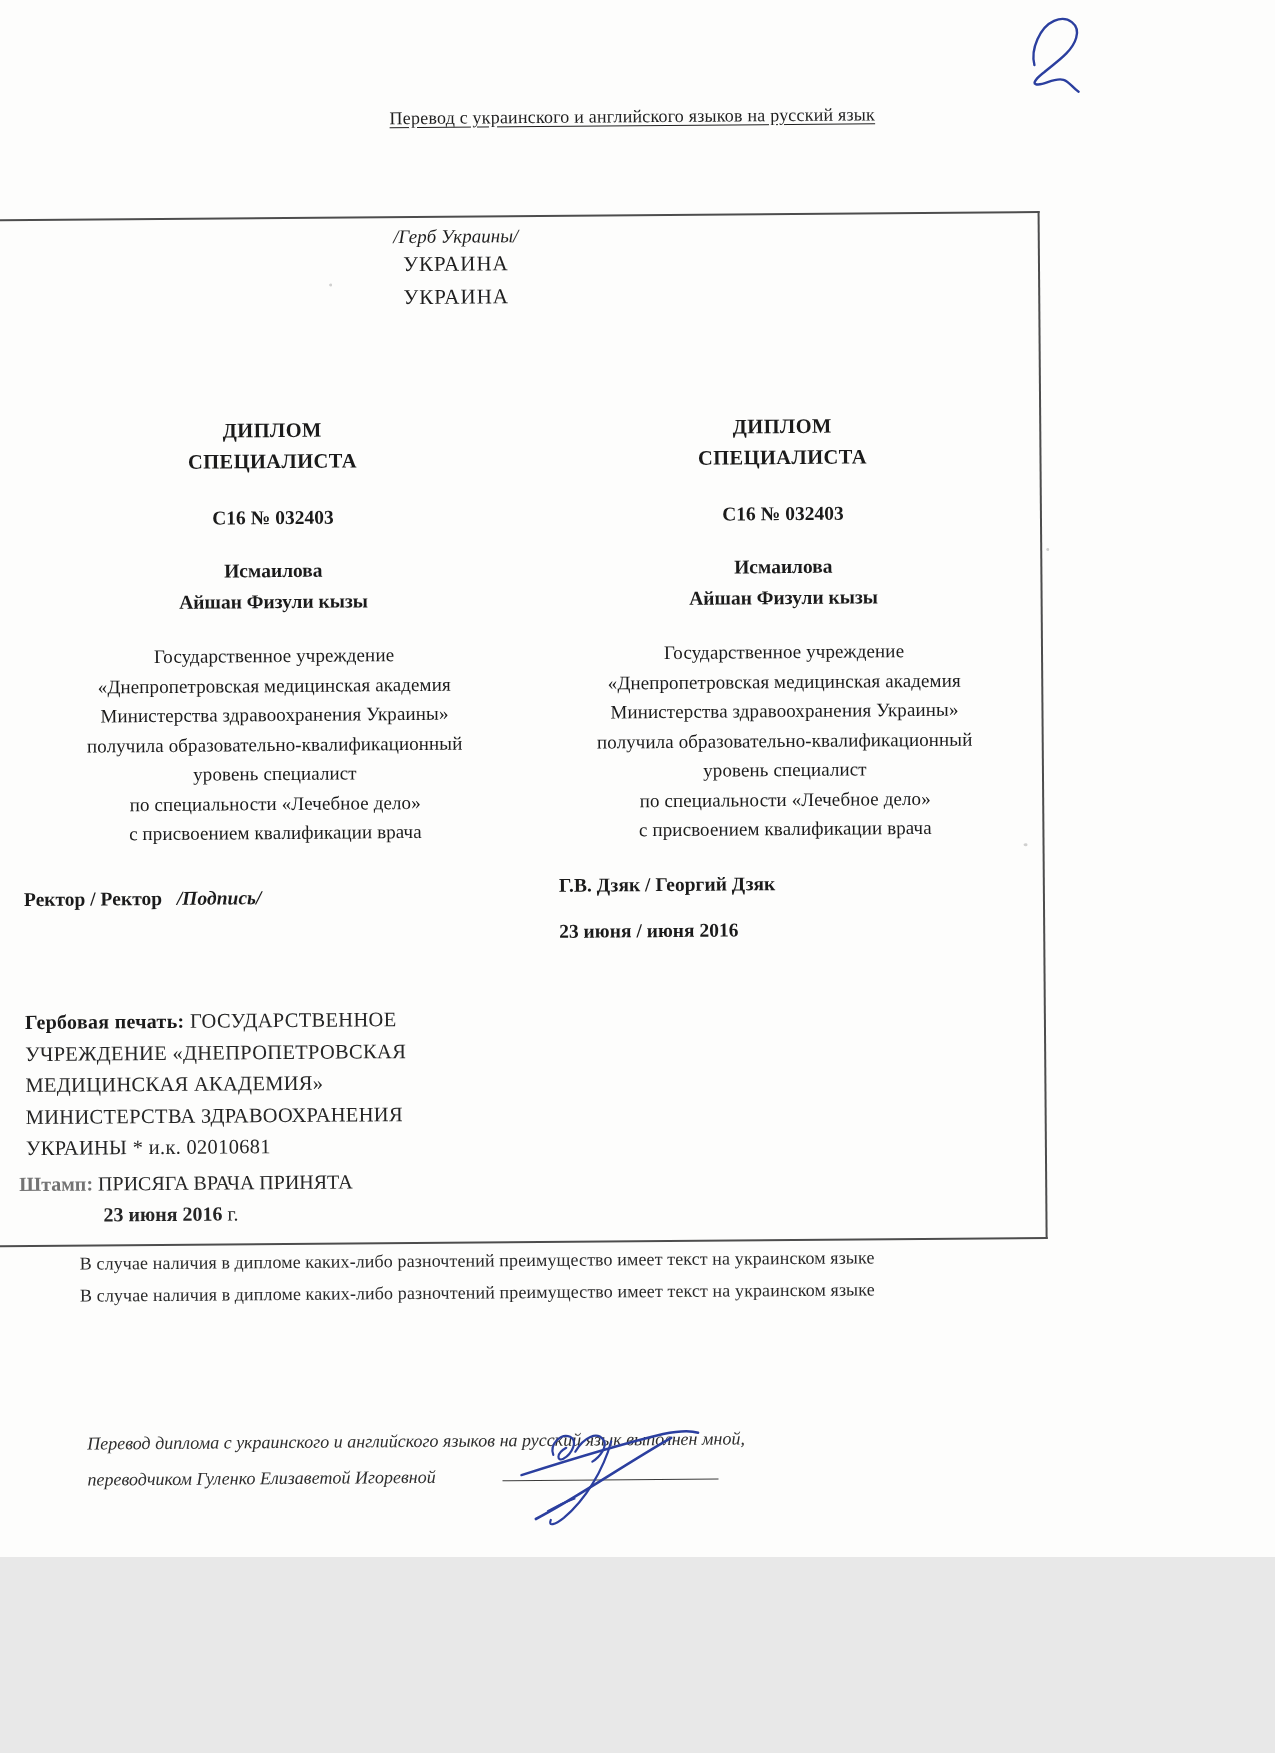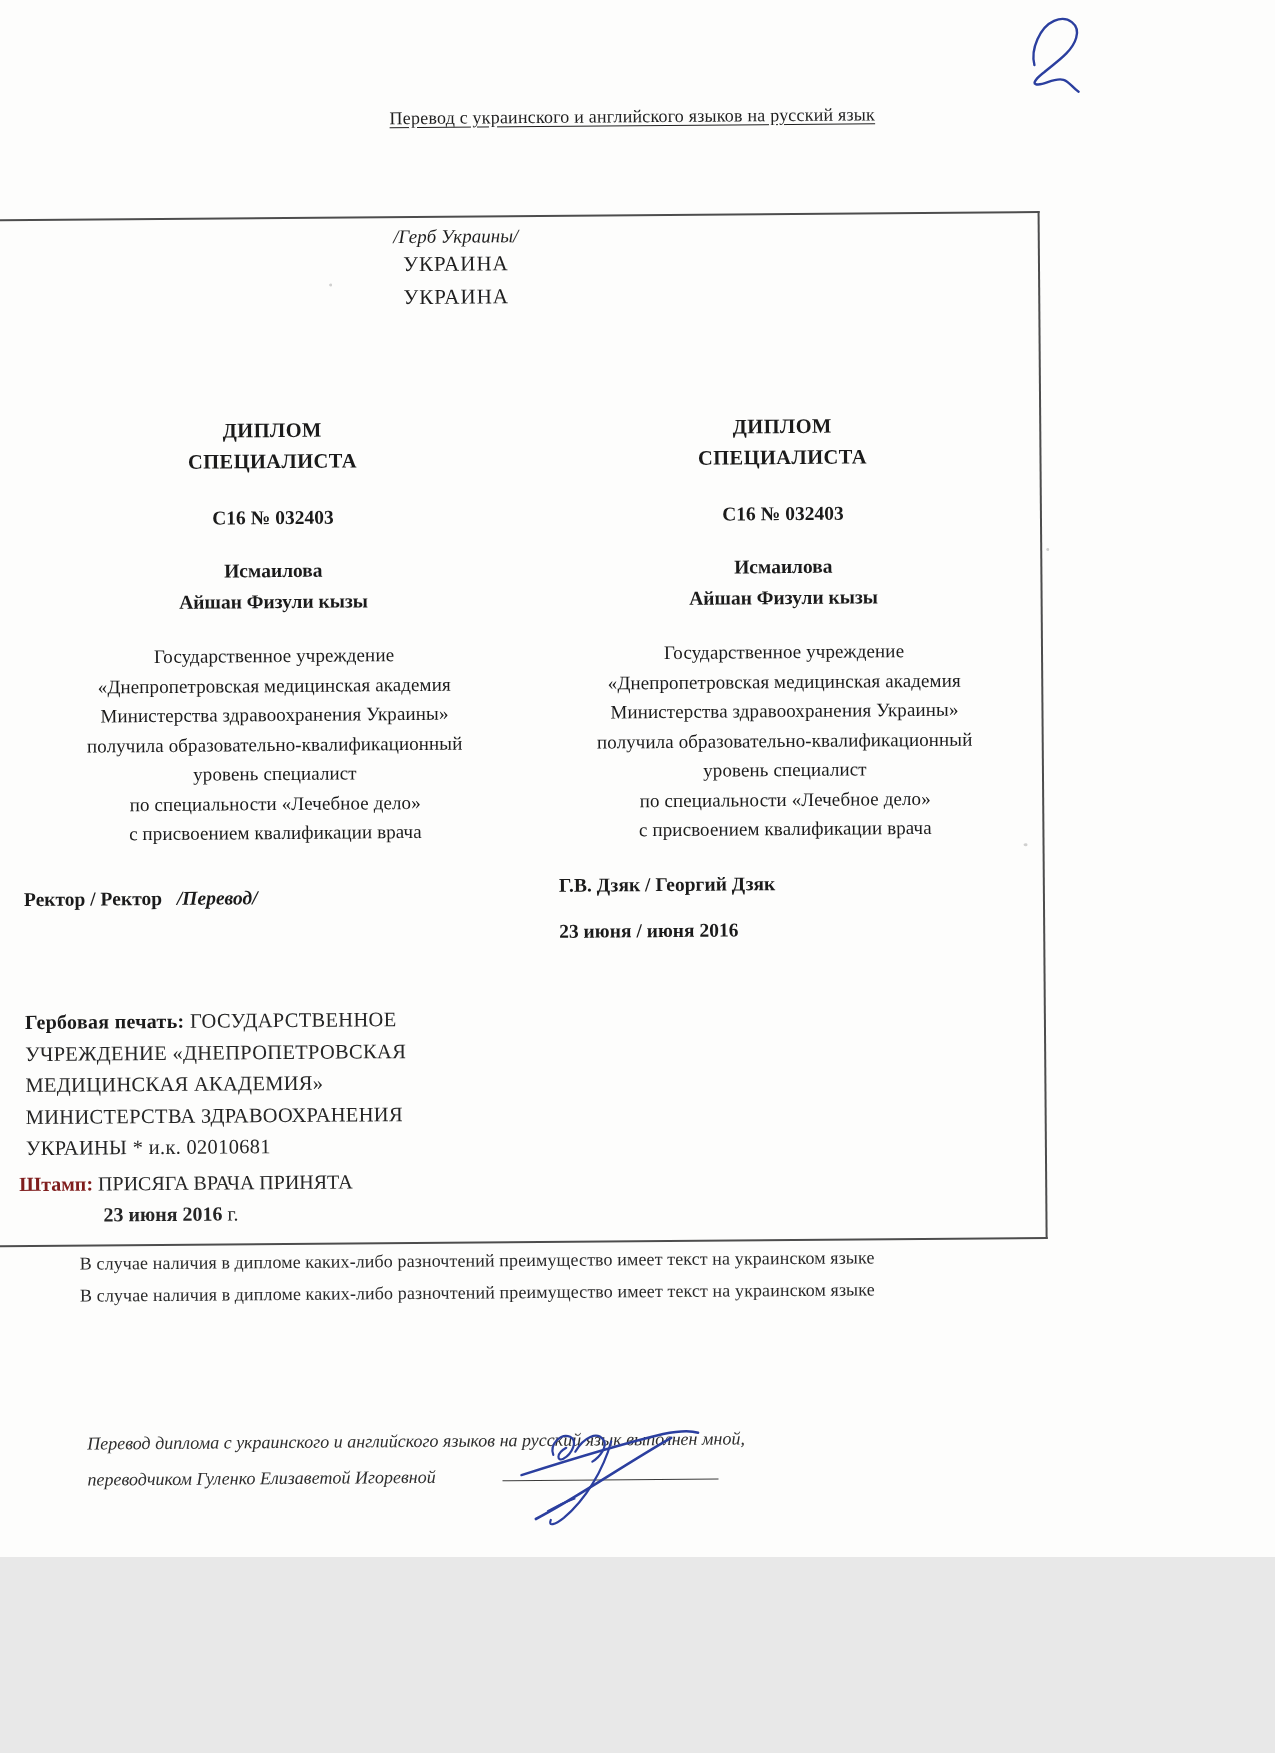--- a/index.html
+++ b/index.html
@@ -47,21 +47,21 @@
   .signatory-line{position:absolute;left:572px;top:658px;font-size:19.5px;font-weight:bold;color:#1b1b1b;}
   .date-line{position:absolute;left:572px;top:704px;font-size:19.5px;font-weight:bold;color:#1b1b1b;}
 
   .seal-block{
     position:absolute;left:37px;top:786px;width:440px;
     font-size:20.5px;line-height:31.5px;letter-spacing:0.3px;color:#262626;
   }
   .seal-block b{font-size:20px;color:#1b1b1b;}
 
   .stamp-block{position:absolute;left:30px;top:948px;font-size:20px;line-height:31px;color:#262626;}
-  .stamp-block b{color:#7f1d1d;}
+  .stamp-block b{color:#737373;}
   .stamp-date{margin-left:84px;}
   .stamp-date .d{font-weight:bold;}
 
   .disclaimer{
     position:absolute;left:76px;top:1243px;width:940px;
     font-size:18px;line-height:32px;color:#2a2a2a;letter-spacing:0.1px;
   }
 
   .translator{
     position:absolute;left:82px;top:1421px;width:800px;
@@ -134,21 +134,21 @@
           <div>Министерства здравоохранения Украины»</div>
           <div>получила образовательно-квалификационный</div>
           <div>уровень специалист</div>
           <div>по специальности «Лечебное дело»</div>
           <div>с присвоением квалификации врача</div>
         </div>
       </div>
 
       <div class="rektor-line">
         <span>Ректор / Ректор</span>
-        <span class="note">/Перевод/</span>
+        <span class="note">/Подпись/</span>
       </div>
       <div class="signatory-line">Г.В. Дзяк / Георгий Дзяк</div>
       <div class="date-line">23 июня / июня 2016</div>
 
       <div class="seal-block">
         <div>
           <b>Гербовая печать:</b>
           <span>ГОСУДАРСТВЕННОЕ</span>
         </div>
         <div>УЧРЕЖДЕНИЕ «ДНЕПРОПЕТРОВСКАЯ</div>

